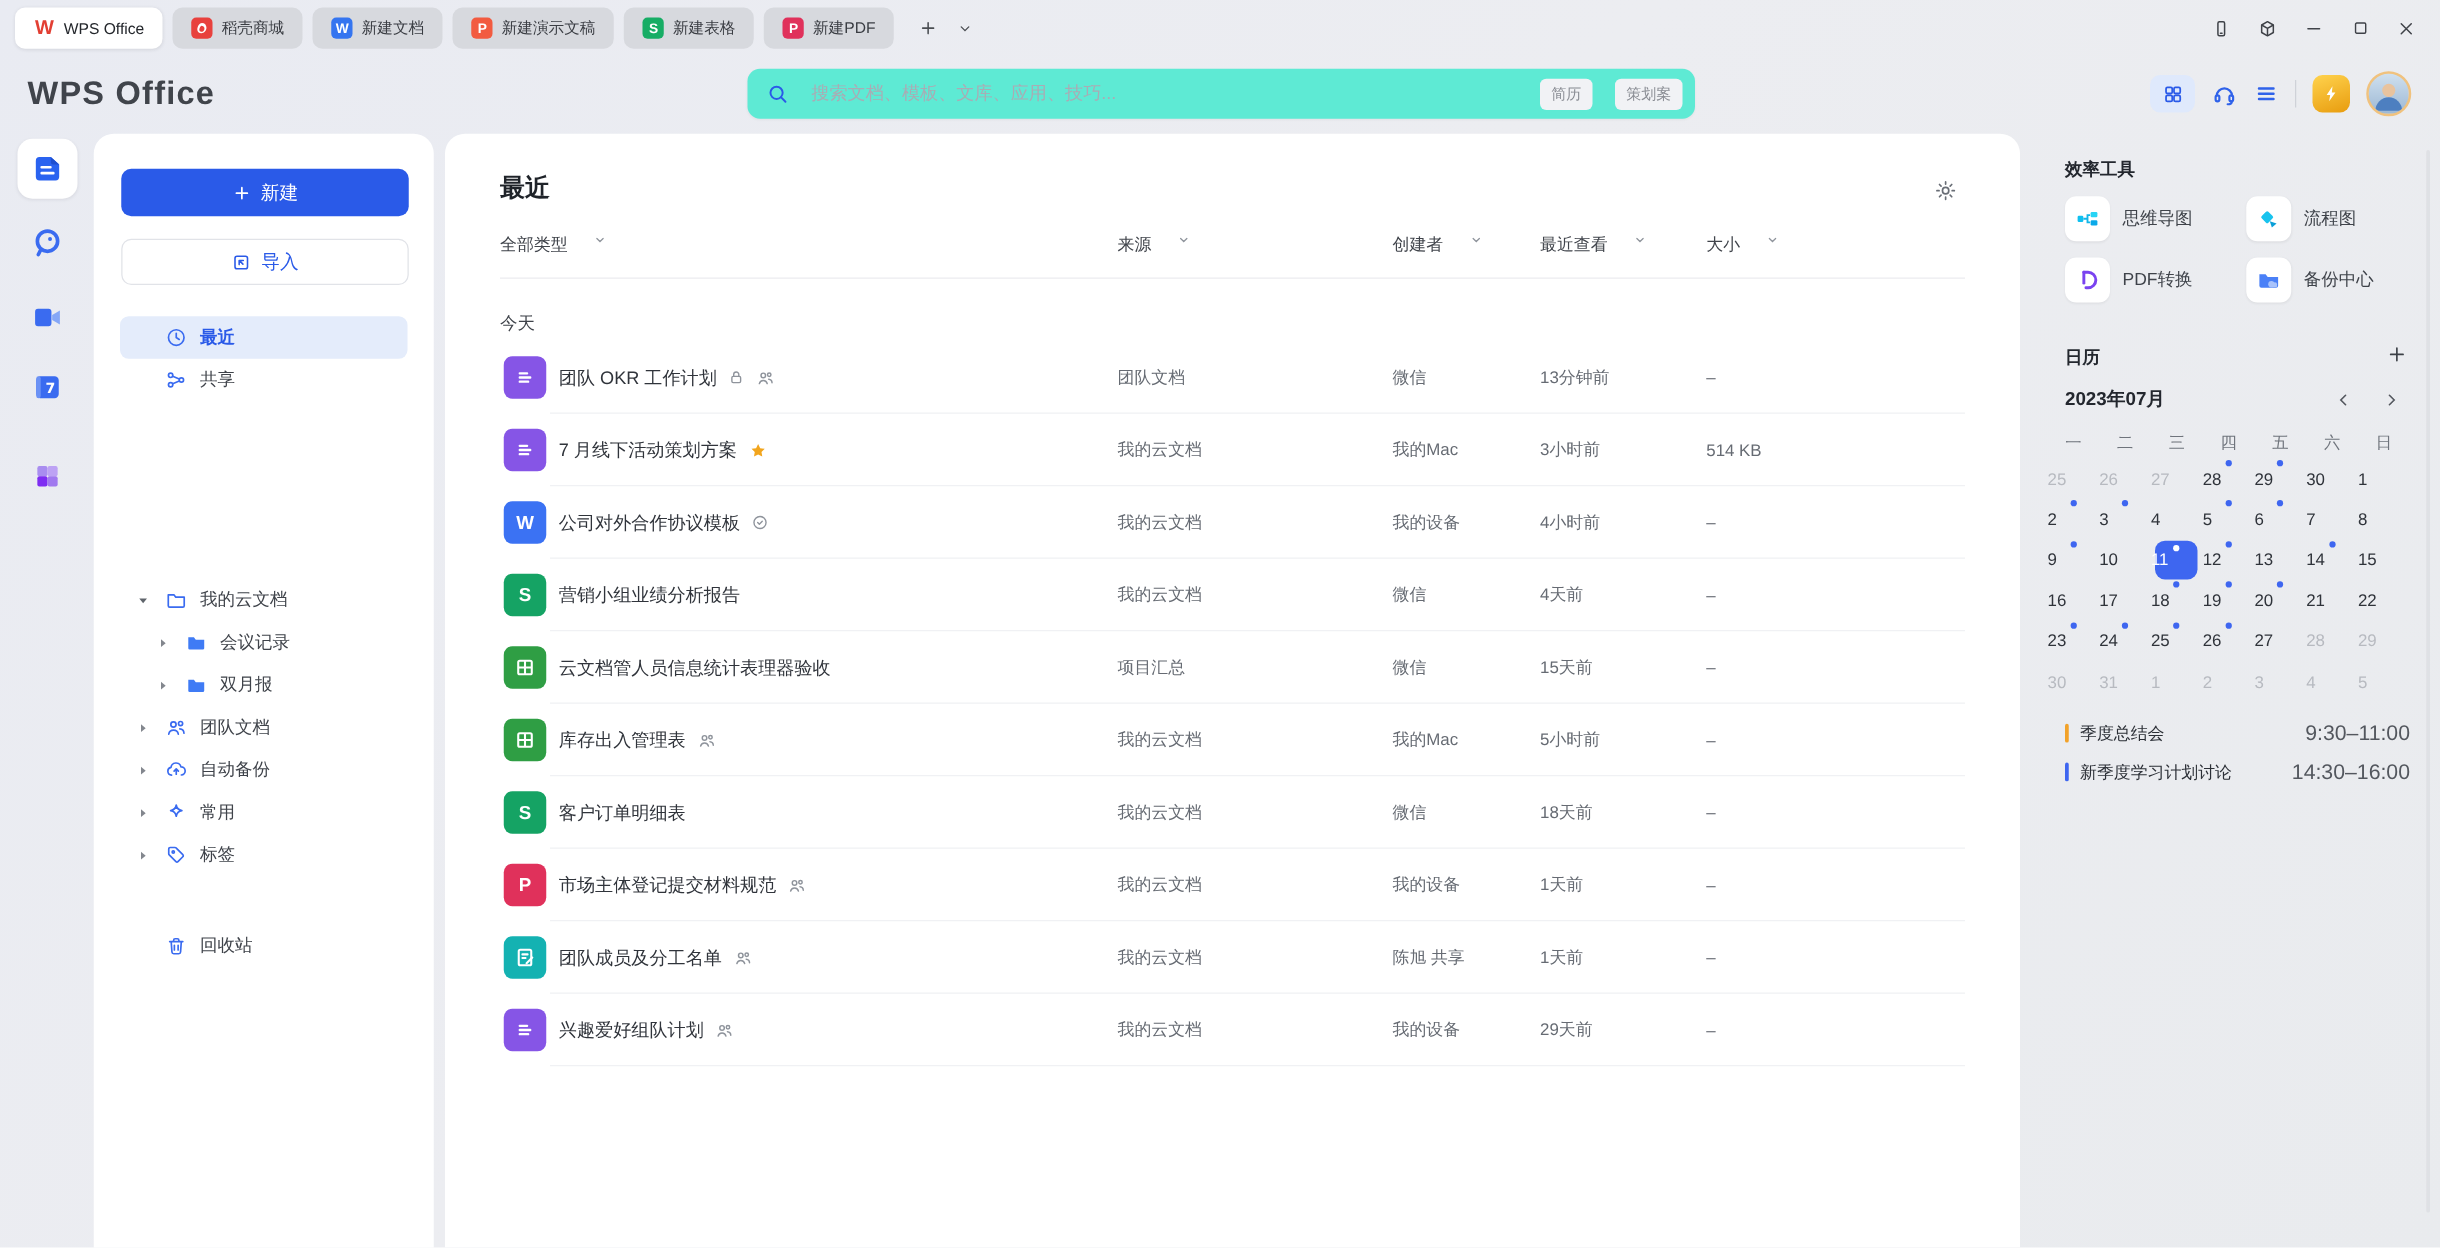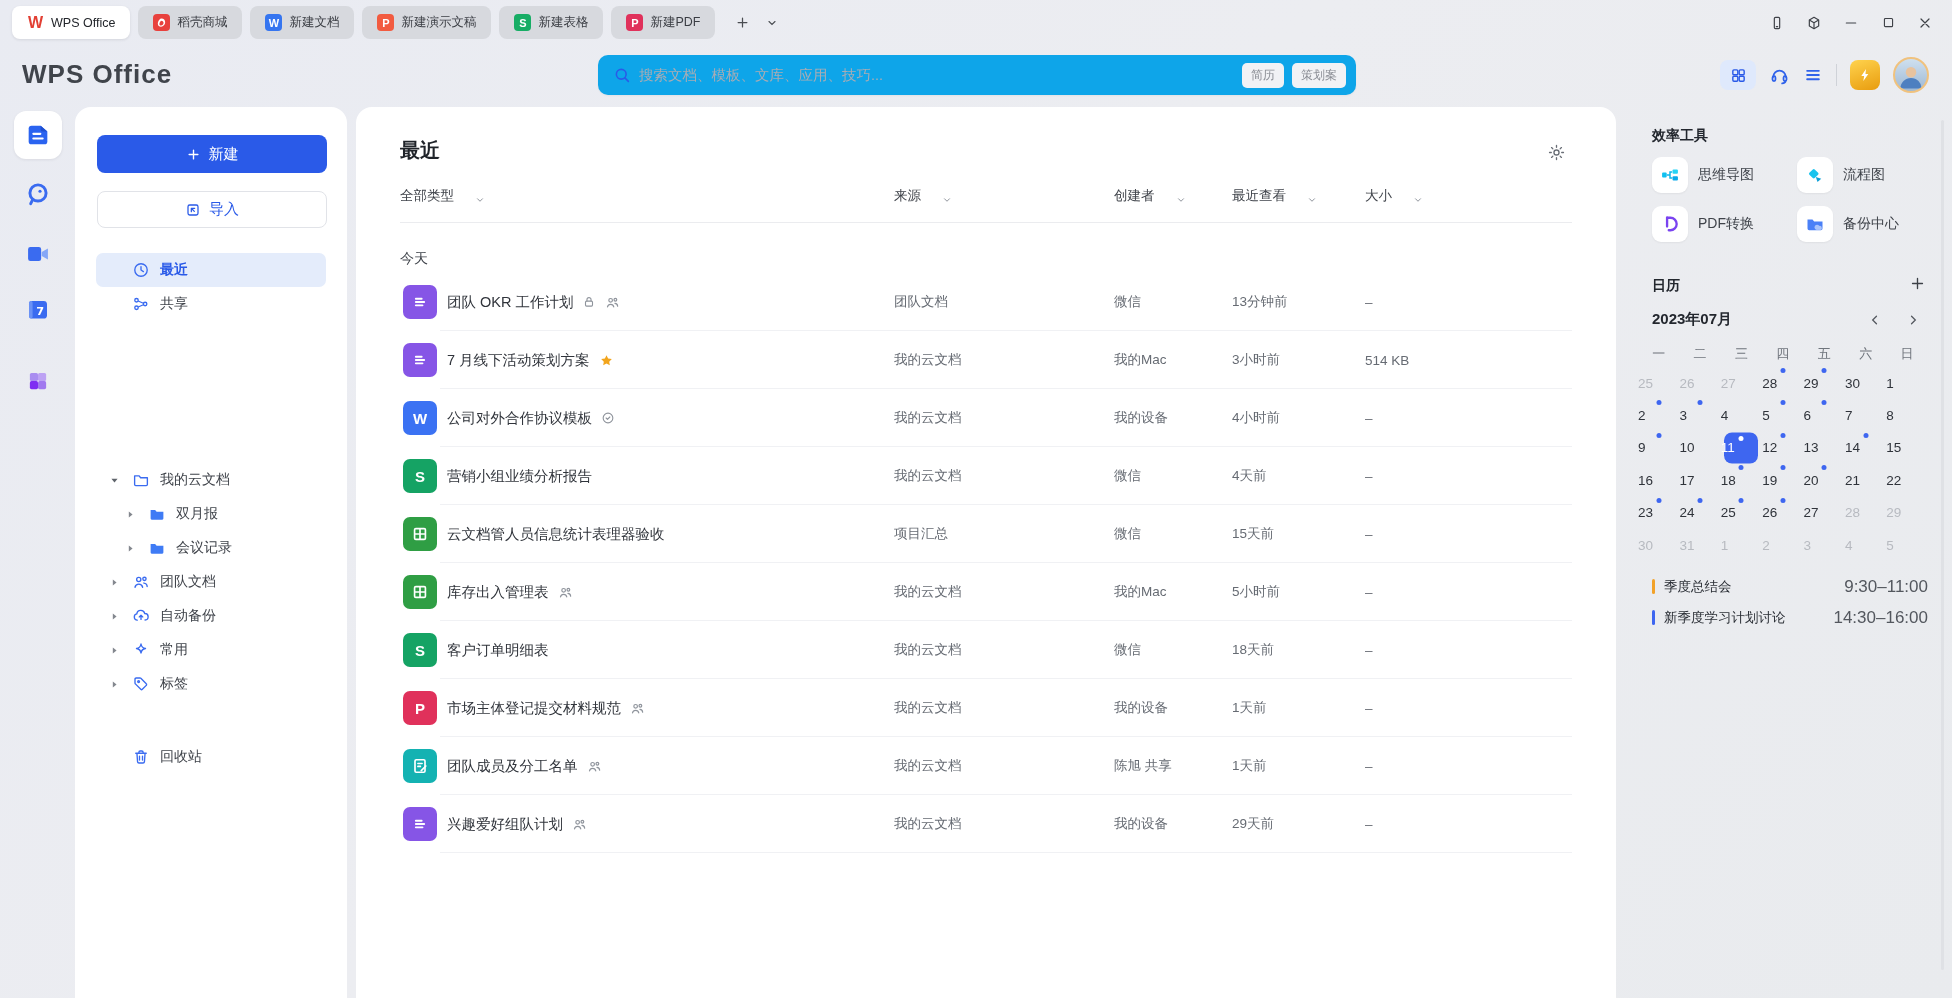--- a/index.html
+++ b/index.html
@@ -22,21 +22,21 @@
   .ticon.ppt{background:#f25b40;}
   .ticon.sheet{background:#17ad65;}
   .ticon.pdf{background:#e0315b;}
   .tab-tools{display:flex;align-items:center;gap:4px;margin-left:6px;color:#4a4d52;}
   .tbtn{width:26px;height:26px;border-radius:6px;display:flex;align-items:center;justify-content:center;cursor:pointer;}
   .winctl{position:absolute;top:0;right:0;height:45px;display:flex;align-items:center;gap:7px;padding-right:12px;color:#3f4248;}
   .winctl .tbtn{width:30px;height:30px;}
 
   
   .logo{position:absolute;left:22px;top:59px;font-size:26px;font-weight:600;letter-spacing:1px;color:#40444b;}
-  .search{position:absolute;left:598px;top:55px;width:758px;height:40px;background:#0ea5e9;border-radius:10px;display:flex;align-items:center;gap:8px;padding:0 10px 0 15px;box-shadow:0 1px 2px rgba(31,35,41,.05);}
+  .search{position:absolute;left:598px;top:55px;width:758px;height:40px;background:#5eead4;border-radius:10px;display:flex;align-items:center;gap:18px;padding:0 10px 0 15px;box-shadow:0 1px 2px rgba(31,35,41,.05);}
   .search input{flex:1;border:none;outline:none;font-size:14.5px;color:#33363c;background:transparent;font-family:inherit;}
   .search input::placeholder{color:#a9acb4;}
   .chip{background:#f1f2f5;color:#8a8d94;font-size:12px;border-radius:5px;padding:4px 9px;cursor:pointer;flex:0 0 auto;}
   .hdr-actions{position:absolute;left:1720px;top:57px;height:36px;display:flex;align-items:center;gap:13px;}
   .pill-ico{width:36px;height:30px;border-radius:8px;background:#dfe9fc;display:flex;align-items:center;justify-content:center;color:#2a5ae8;cursor:pointer;}
   .flat-ico{color:#2f62ea;cursor:pointer;}
   .vdiv{width:1px;height:22px;background:#cfd2d8;}
   .gold-badge{width:30px;height:30px;border-radius:8px;background:linear-gradient(160deg,#ffd34e,#e89c0e);display:flex;align-items:center;justify-content:center;cursor:pointer;}
   .avatar{width:36px;height:36px;border-radius:50%;border:2px solid #f0c27e;background:linear-gradient(180deg,#cfe0ef,#9db8d4);overflow:hidden;cursor:pointer;display:flex;align-items:flex-end;justify-content:center;}
 
@@ -63,21 +63,21 @@
   .tree-item .ico{margin-left:36px;margin-right:10px;color:#3a6bf0;display:flex;}
   .tree-item.lvl2 .caret{left:29px;}
   .tree-item.lvl2 .ico{margin-left:52px;}
   .trash-item{position:absolute;left:21px;top:633px;right:21px;height:34px;display:flex;align-items:center;font-size:14px;color:#3f434a;cursor:pointer;}
   .trash-item .ico{margin-left:36px;margin-right:10px;color:#3a6bf0;display:flex;}
 
   
   .list-title{position:absolute;left:44px;top:30px;font-size:20px;font-weight:700;color:#1f2329;}
   .gear{position:absolute;right:50px;top:36px;color:#696e76;cursor:pointer;}
   .filters{position:absolute;left:0;top:80px;width:100%;height:24px;font-size:13.5px;color:#40444b;}
-  .filter{position:absolute;display:flex;align-items:flex-end;gap:21px;cursor:pointer;}
+  .filter{position:absolute;display:flex;align-items:flex-start;gap:21px;cursor:pointer;}
   .filter .chev{color:#8f949c;display:flex;}
   .f0{left:44px;} .f1{left:538px;} .f2{left:758px;} .f3{left:876px;} .f4{left:1009px;}
   .filter-divider{position:absolute;left:44px;right:44px;top:115px;height:1px;background:#ebecef;}
   .group-label{position:absolute;left:44px;top:143px;font-size:14px;color:#3f434a;}
   .file-list{position:absolute;left:0;top:166px;width:100%;}
   .file-row{position:relative;height:58px;cursor:pointer;}
   .file-row::after{content:'';position:absolute;left:84px;right:44px;bottom:0;height:1px;background:#f0f1f4;}
   .file-icon{position:absolute;left:47px;top:12px;width:34px;height:34px;border-radius:7px;display:flex;align-items:center;justify-content:center;}
   .file-icon .letter{color:#fff;font-weight:700;font-size:15px;line-height:1;}
   .fname-wrap{position:absolute;left:91px;top:0;height:100%;display:flex;align-items:center;gap:9px;}
@@ -330,34 +330,34 @@
       <span class="caret">
           <svg width="11" height="11" viewBox="0 0 16 16" fill="#83878e">
             <path d="M5.5 3.5L11 8l-5.5 4.5z"></path>
           </svg>
         </span>
       <span class="ico">
         <svg width="18" height="18" viewBox="0 0 24 24" fill="#3f7bf5">
             <path d="M3.5 6.5h6l2 2.5h9v9a1.5 1.5 0 0 1-1.5 1.5H5A1.5 1.5 0 0 1 3.5 18z"></path>
           </svg>
       </span>
-      <span>双月报</span>
+      <span>会议记录</span>
     </div>
     <div class="tree-item lvl2">
       <span class="caret">
           <svg width="11" height="11" viewBox="0 0 16 16" fill="#83878e">
             <path d="M5.5 3.5L11 8l-5.5 4.5z"></path>
           </svg>
         </span>
       <span class="ico">
         <svg width="18" height="18" viewBox="0 0 24 24" fill="#3f7bf5">
             <path d="M3.5 6.5h6l2 2.5h9v9a1.5 1.5 0 0 1-1.5 1.5H5A1.5 1.5 0 0 1 3.5 18z"></path>
           </svg>
       </span>
-      <span>会议记录</span>
+      <span>双月报</span>
     </div>
     <div class="tree-item lvl1">
       <span class="caret">
           <svg width="11" height="11" viewBox="0 0 16 16" fill="#83878e">
             <path d="M5.5 3.5L11 8l-5.5 4.5z"></path>
           </svg>
         </span>
       <span class="ico">
         <svg width="18" height="18" viewBox="0 0 24 24" fill="none" stroke="currentColor" stroke-width="1.8" stroke-linecap="round">
             <circle cx="9" cy="8.7" r="2.8"></circle>

